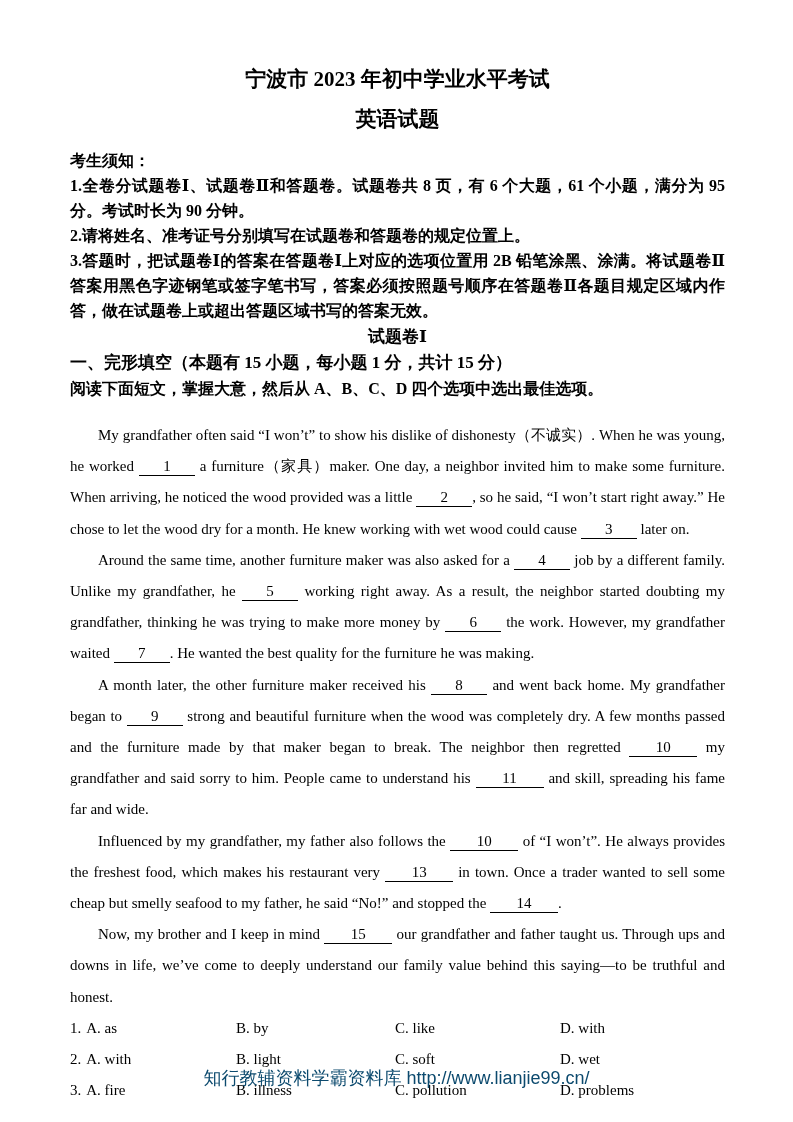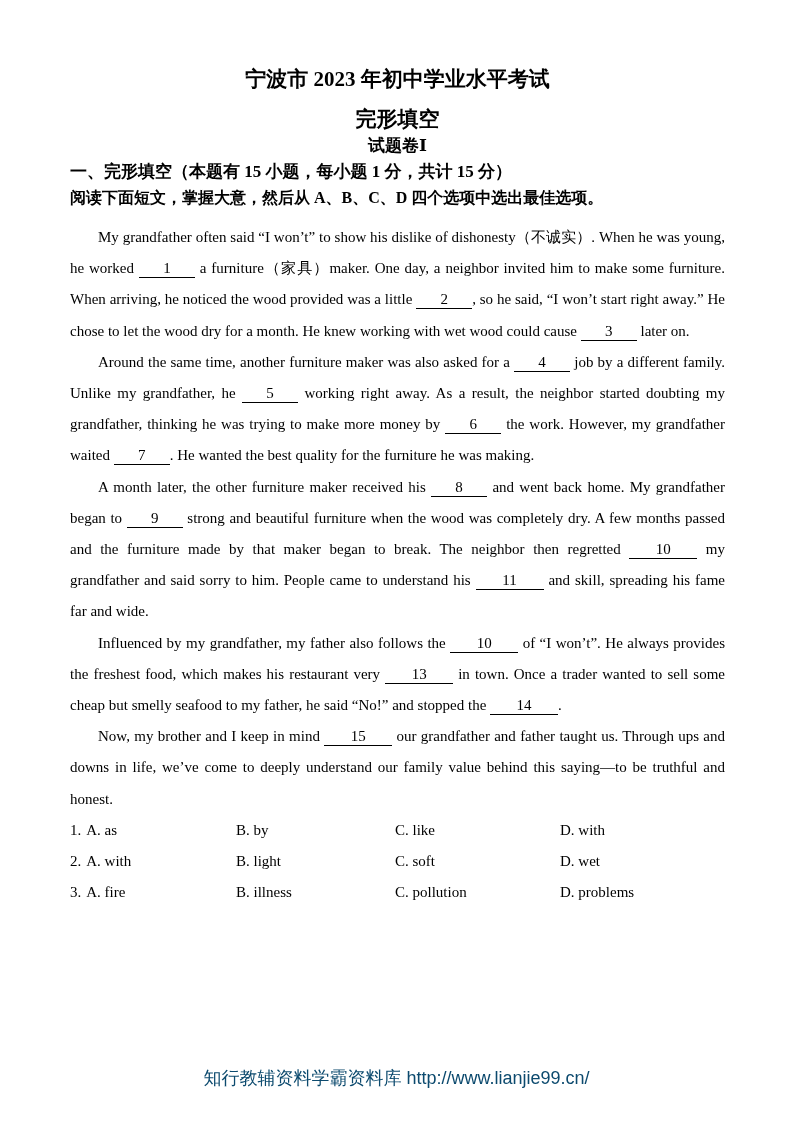--- a/index.html
+++ b/index.html
@@ -47,21 +47,21 @@
     font-weight: bold;
     font-size: 17px;
     line-height: 26px;
   }
   .part-instruction {
     font-weight: bold;
     font-size: 16px;
     line-height: 26px;
   }
   .passage {
-    margin-top: 11px;
+    margin-top: 18px;
     font-size: 15px;
     line-height: 31.2px;
     text-align: justify;
   }
   .passage p { margin: 0; text-indent: 28px; }
   .blank {
     display: inline-block;
     min-width: 56px;
     text-align: center;
     border-bottom: 1px solid #000;
@@ -87,22 +87,28 @@
     font-size: 18px;
     color: #0c4a6e;
   }
 </style>
 </head>
 <body>
 
 <div class="page">
 
   <h1 class="title">宁波市 2023 年初中学业水平考试</h1>
-  <h2 class="subtitle">完形填空</h2>
+  <h2 class="subtitle">英语试题</h2>
 
+  <div class="notice">
+    <div class="notice-heading">考生须知：</div>
+    <p>1.全卷分试题卷Ⅰ、试题卷Ⅱ和答题卷。试题卷共 8 页，有 6 个大题，61 个小题，满分为 95 分。考试时长为 90 分钟。</p>
+    <p>2.请将姓名、准考证号分别填写在试题卷和答题卷的规定位置上。</p>
+    <p>3.答题时，把试题卷Ⅰ的答案在答题卷Ⅰ上对应的选项位置用 2B 铅笔涂黑、涂满。将试题卷Ⅱ答案用黑色字迹钢笔或签字笔书写，答案必须按照题号顺序在答题卷Ⅱ各题目规定区域内作答，做在试题卷上或超出答题区域书写的答案无效。</p>
+  </div>
 
   <div class="section-label">试题卷Ⅰ</div>
   <div class="part-heading">一、完形填空（本题有 15 小题，每小题 1 分，共计 15 分）</div>
   <div class="part-instruction">阅读下面短文，掌握大意，然后从 A、B、C、D 四个选项中选出最佳选项。</div>
 
   <div class="passage">
       <p>My grandfather often said “I won’t” to show his dislike of dishonesty（不诚实）. When he was young, he worked <span class="blank">1</span> a furniture（家具）maker. One day, a neighbor invited him to make some furniture. When arriving, he noticed the wood provided was a little <span class="blank">2</span>, so he said, “I won’t start right away.” He chose to let the wood dry for a month. He knew working with wet wood could cause <span class="blank">3</span> later on.</p>
       <p>Around the same time, another furniture maker was also asked for a <span class="blank">4</span> job by a different family. Unlike my grandfather, he <span class="blank">5</span> working right away. As a result, the neighbor started doubting my grandfather, thinking he was trying to make more money by <span class="blank">6</span> the work. However, my grandfather waited <span class="blank">7</span>. He wanted the best quality for the furniture he was making.</p>
       <p>A month later, the other furniture maker received his <span class="blank">8</span> and went back home. My grandfather began to <span class="blank">9</span> strong and beautiful furniture when the wood was completely dry. A few months passed and the furniture made by that maker began to break. The neighbor then regretted <span class="blank wide">10</span> my grandfather and said sorry to him. People came to understand his <span class="blank wide">11</span> and skill, spreading his fame far and wide.</p>
       <p>Influenced by my grandfather, my father also follows the <span class="blank wide">10</span> of “I won’t”. He always provides the freshest food, which makes his restaurant very <span class="blank wide">13</span> in town. Once a trader wanted to sell some cheap but smelly seafood to my father, he said “No!” and stopped the <span class="blank wide">14</span>.</p>

